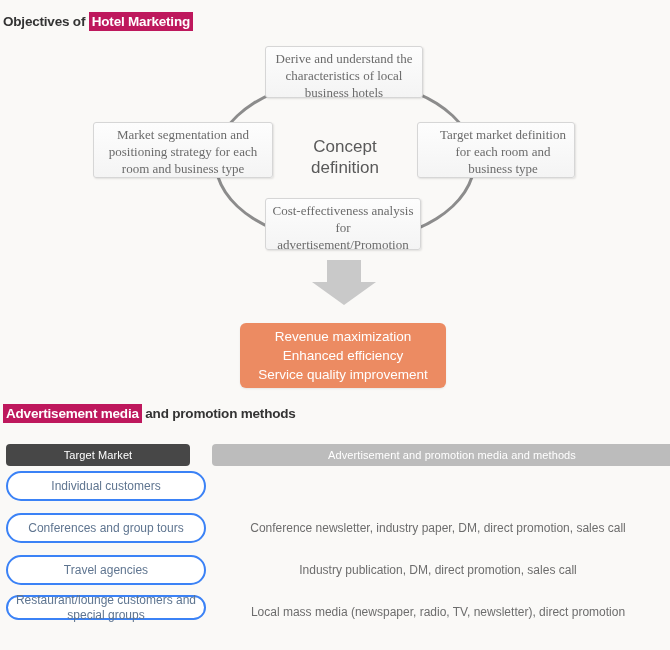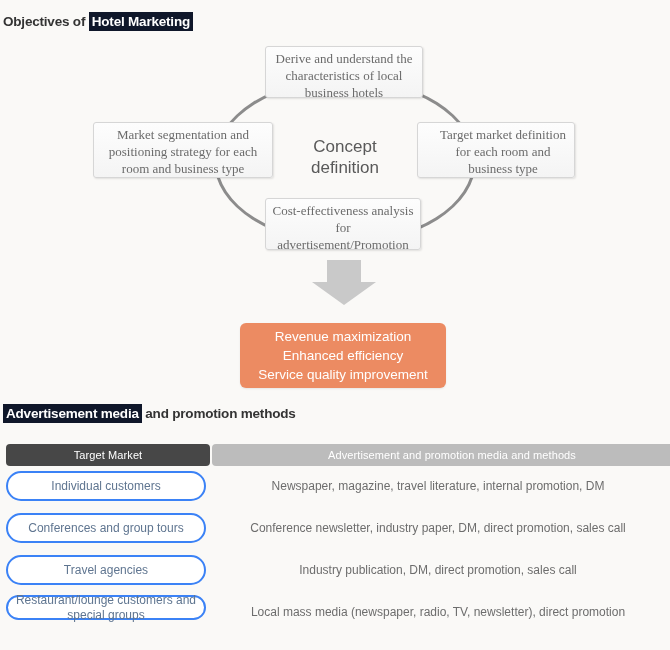--- a/index.html
+++ b/index.html
@@ -23,21 +23,21 @@
     position: absolute;
     font-size: 13.5px;
     font-weight: bold;
     color: #333333;
     white-space: nowrap;
     letter-spacing: -0.2px;
   }
   #title-1 { left: 3px; top: 14px; }
   #title-2 { left: 3px; top: 406px; }
   .hl {
-    background: #0f172a;
+    background: #be185d;
     color: #ffffff;
     padding: 2px 3px 2px 3px;
     font-weight: bold;
   }
 
   
   .diagram {
     position: absolute;
     left: 0;
     top: 36px;
@@ -132,21 +132,21 @@
     top: 0;
     height: 22px;
     border-radius: 4px;
     color: #ffffff;
     font-size: 11px;
     display: flex;
     align-items: center;
     justify-content: center;
     letter-spacing: 0.1px;
   }
-  #th-left  { left: 6px;   width: 204px; background: #474747; }
+  #th-left  { left: 6px;   width: 184px; background: #474747; }
   #th-right { left: 212px; width: 480px; background: #bcbcbc; }
 
   .row {
     position: relative;
     height: 42px;
   }
   .pill {
     position: absolute;
     left: 6px;
     top: 3px;
@@ -231,21 +231,20 @@
 
 <div class="table">
 
   <div class="thead">
     <div class="th" id="th-left">Target Market</div>
     <div class="th" id="th-right">Advertisement and promotion media and methods</div>
   </div>
 
   <div class="row">
     <div class="pill">Individual customers</div>
-    <div class="cell-desc">Newspaper, magazine, travel literature, internal promotion, DM</div>
   </div>
 
   <div class="row">
     <div class="pill">Conferences and group tours</div>
     <div class="cell-desc">Conference newsletter, industry paper, DM, direct promotion, sales call</div>
   </div>
 
   <div class="row">
     <div class="pill">Travel agencies</div>
     <div class="cell-desc">Industry publication, DM, direct promotion, sales call</div>

